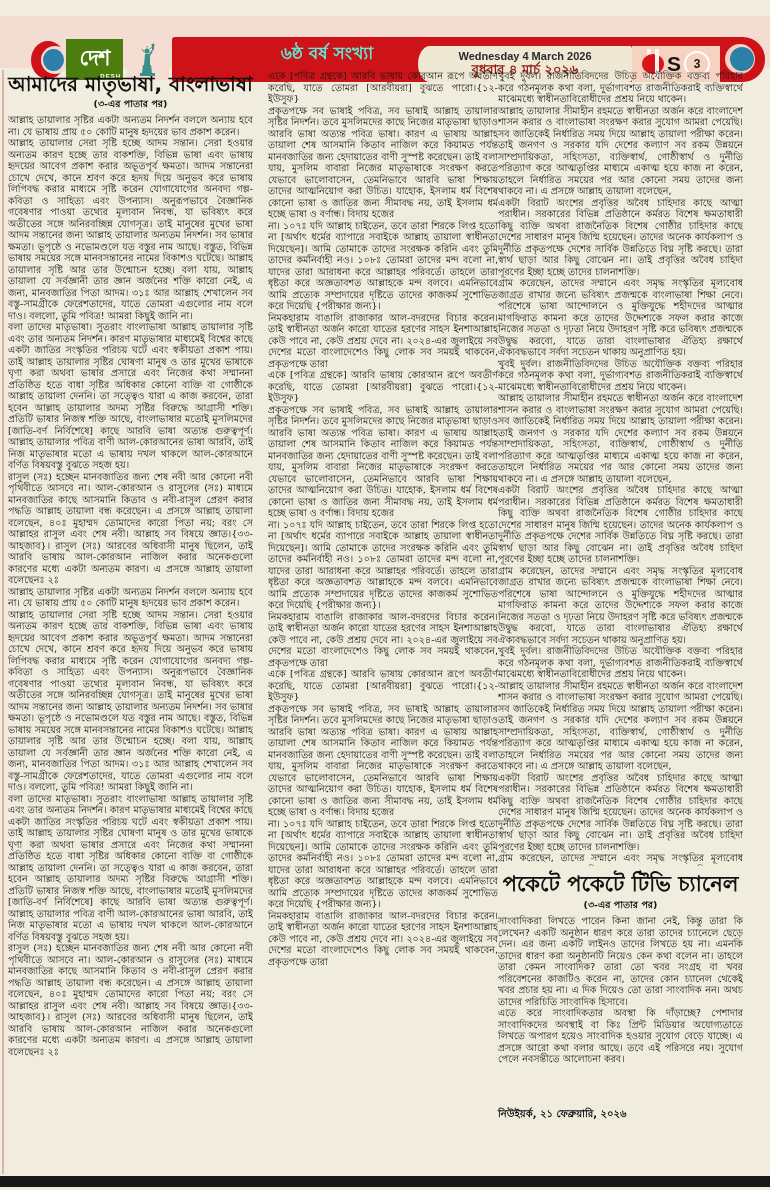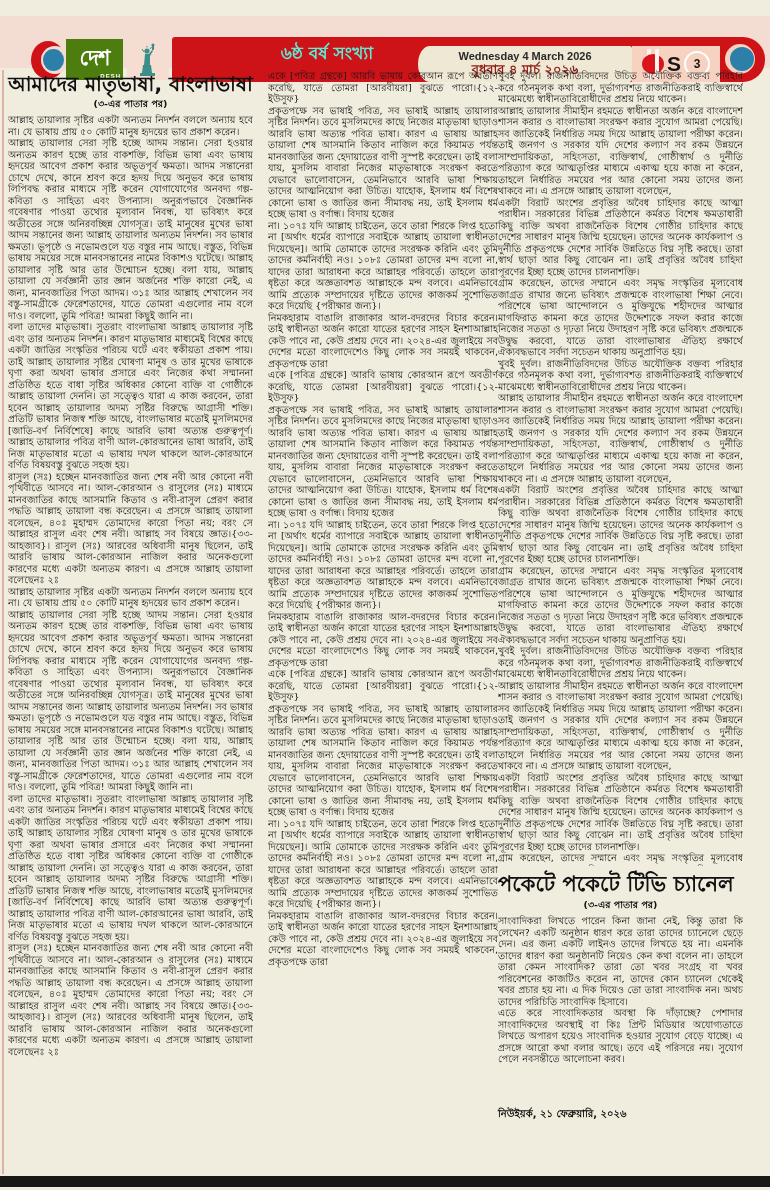--- a/index.html
+++ b/index.html
@@ -43,21 +43,21 @@
   .mark .bar1 { left:5px; } .mark .bar2 { left:13px; }
   .sec-letter { font-family:"Liberation Sans", sans-serif; font-size:21px; font-weight:bold; color:#151515; }
   .num-circle { width:26px; height:26px; border:2px solid #ffffff; border-radius:50%; display:flex;
                 align-items:center; justify-content:center; font-family:"Liberation Sans", sans-serif;
                 font-size:12px; font-weight:bold; color:#151515; }
 
   
   .content { position:absolute; left:8px; top:70px; width:754px; display:flex; }
   .col { width:245px; }
   .headline1 { font-size:20px; font-weight:bold; color:#111; text-align:center; line-height:1.2; padding-top:2px; }
-  .headline2 { font-size:21px; font-weight:bold; color:#111; text-align:left; line-height:1.2; margin-top:6px; }
+  .headline2 { font-size:21px; font-weight:bold; color:#111; text-align:center; line-height:1.2; margin-top:6px; }
   .cont-note { font-size:9.5px; font-weight:bold; text-align:center; color:#111; margin:1px 0 2px 0; }
   .body { font-size:9.5px; line-height:11.5px; text-align:justify; color:#161616; overflow:hidden; word-break:break-word; }
   .body p { margin:0; }
   .h1040 { height:1040px; } .h1088 { height:1088px;margin-left:15px; } .h818 { height:796px; } .h190 { height:190px; }
   .dateline { font-size:10px; font-weight:bold; color:#111; margin-top:1px; }
 
   .left-rule { position:absolute; left:2px; top:70px; width:2px; height:1104px; background:#dcb3a6; }
   .bottom-bar { position:absolute; left:0; top:1176px; width:770px; height:11px; background:#181818; }
 
   .statue { display:block; }

